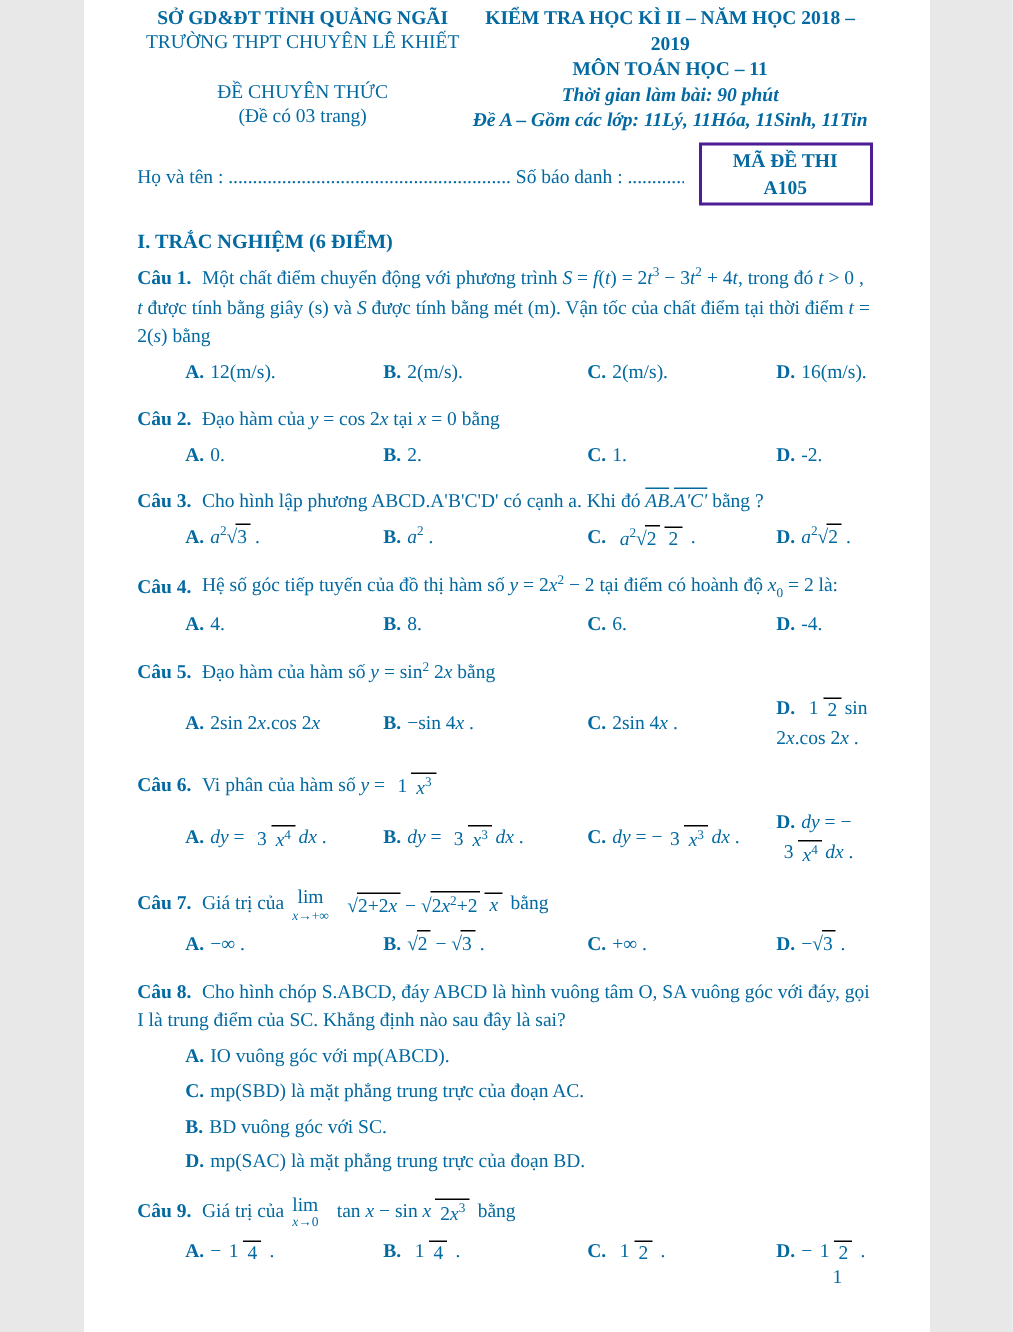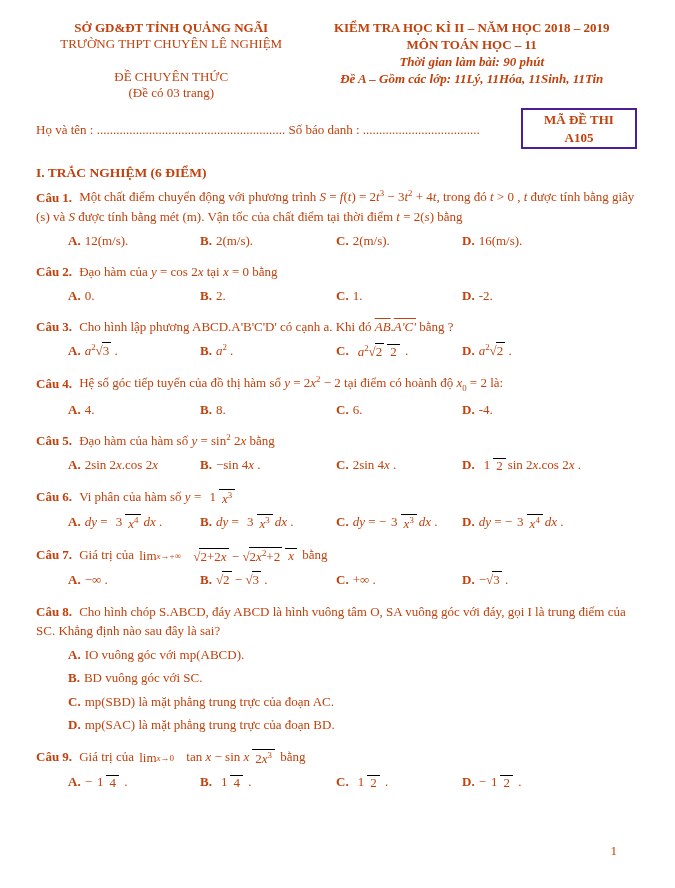--- a/index.html
+++ b/index.html
@@ -1,21 +1,21 @@
 <!DOCTYPE html>
 <html><head>
 <meta charset="utf-8">
 <style>
   html,body{margin:0;padding:0;background:#e8e8e8;}
   .page{
-    width:675px;height:888px;margin:0 auto;background:#ffffff;
+    width:564px;height:888px;margin:0 auto;background:#ffffff;
     box-sizing:border-box;position:relative;
-    padding:20px 38px 0 36px;
+    padding:4px 38px 0 36px;
     font-family:"Liberation Serif","DejaVu Serif",serif;
-    font-size:13px;line-height:1.5;color:#c2410c;
+    font-size:13px;line-height:1.5;color:#0369a1;
   }
   
   .hdr{display:flex;}
   .hdr-left{width:45%;text-align:center;line-height:1.25;}
   .hdr-right{flex:1;text-align:center;line-height:1.3;}
   .b{font-weight:bold;}
   .bi{font-weight:bold;font-style:italic;}
   .official{margin-top:16px;}
   .namerow{display:flex;align-items:center;margin-top:7px;}
   .nameline{flex:1;white-space:nowrap;overflow:hidden;padding-top:3px;}
@@ -37,34 +37,34 @@
   .mb{font-weight:normal;}
   .ovl{text-decoration:overline;}
   sup,sub{font-size:0.68em;}
   .frac{display:inline-flex;flex-direction:row;align-items:center;
     vertical-align:middle;margin:1px 2px;text-align:left;}
   .frac .num{padding:0 3px;line-height:1.15;display:block;}
   .frac .den{padding:0 3px;line-height:1.15;display:block;border-top:1px solid #000;}
   .sqrt{white-space:nowrap;}
   .rad{letter-spacing:-1px;}
   .sqb{display:inline-block;border-top:1px solid #000;line-height:1.2;padding:0 2px 0 1px;}
-  .limw{display:inline-flex;flex-direction:row;align-items:center;
+  .limw{display:inline-flex;flex-direction:column;align-items:center;
     vertical-align:middle;margin:0 4px 0 2px;line-height:1.05;}
   .limu{font-size:9px;margin-top:1px;}
   .pagenum{position:absolute;right:58px;bottom:28px;}
 </style>
 </head>
 <body>
 
 <div class="page">
 
   <div class="hdr">
     <div class="hdr-left">
       <div class="b">SỞ GD&amp;ĐT TỈNH QUẢNG NGÃI</div>
-      <div>TRƯỜNG THPT CHUYÊN LÊ NGHIỆM</div>
+      <div>TRƯỜNG THPT CHUYÊN LÊ KHIẾT</div>
       <div class="official">ĐỀ CHUYÊN THỨC</div>
       <div>(Đề có 03 trang)</div>
     </div>
     <div class="hdr-right">
       <div class="b">KIỂM TRA HỌC KÌ II – NĂM HỌC 2018 – 2019</div>
       <div class="b">MÔN TOÁN HỌC – 11</div>
       <div class="bi">Thời gian làm bài: 90 phút</div>
       <div class="bi">Đề A – Gồm các lớp: 11Lý, 11Hóa, 11Sinh, 11Tin</div>
     </div>
   </div>
@@ -169,22 +169,22 @@
           <div class="opt"><span class="opt-letter">A.</span><span>−∞ .</span></div>
           <div class="opt"><span class="opt-letter">B.</span><span><span class="sqrt"><span class="rad">√</span><span class="sqb">2</span></span> − <span class="sqrt"><span class="rad">√</span><span class="sqb">3</span></span> .</span></div>
           <div class="opt"><span class="opt-letter">C.</span><span>+∞ .</span></div>
           <div class="opt"><span class="opt-letter">D.</span><span>−<span class="sqrt"><span class="rad">√</span><span class="sqb">3</span></span> .</span></div>
         </div>
       </div>
       <div class="q">
         <div class="q-head"><span class="q-label">Câu 8.</span>Cho hình chóp S.ABCD, đáy ABCD là hình vuông tâm O, SA vuông góc với đáy, gọi I là trung điểm của SC. Khẳng định nào sau đây là <span class="mb">sai</span>?</div>
         <div class="opts-list">
           <div class="opt"><span class="opt-letter">A.</span><span>IO vuông góc với mp(ABCD).</span></div>
+          <div class="opt"><span class="opt-letter">C.</span><span>mp(SBD) là mặt phẳng trung trực của đoạn AC.</span></div>
           <div class="opt"><span class="opt-letter">B.</span><span>BD vuông góc với SC.</span></div>
-          <div class="opt"><span class="opt-letter">C.</span><span>mp(SBD) là mặt phẳng trung trực của đoạn AC.</span></div>
           <div class="opt"><span class="opt-letter">D.</span><span>mp(SAC) là mặt phẳng trung trực của đoạn BD.</span></div>
         </div>
       </div>
       <div class="q">
         <div class="q-head"><span class="q-label">Câu 9.</span>Giá trị của <span class="limw">
             <span class="limm">lim</span>
             <span class="limu"><span class="mi">x</span>→0</span>
           </span> <span class="frac">
             <span class="num">tan <span class="mi">x</span> − sin <span class="mi">x</span></span>
             <span class="den">2<span class="mi">x</span><sup>3</sup></span>

